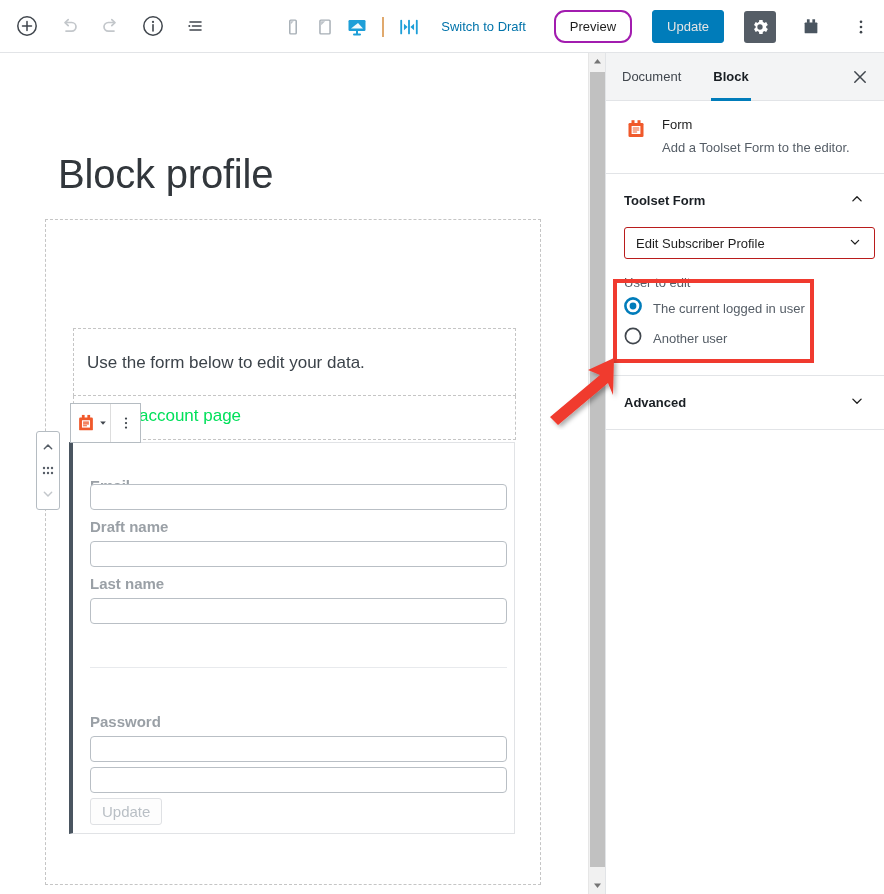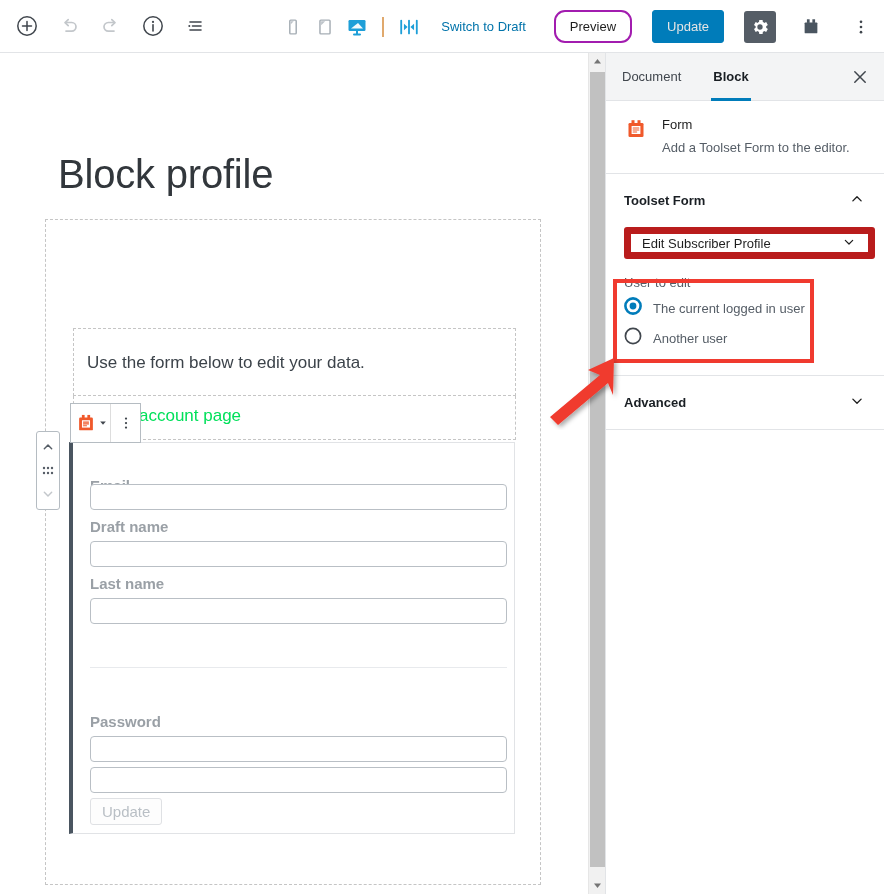--- a/index.html
+++ b/index.html
@@ -185,21 +185,21 @@
   .sb-bc-title { font-size: 13px; color: #1e1e1e; margin-bottom: 7px; }
   .sb-bc-desc { font-size: 13px; color: #555d66; line-height: 1.4; }
   .sb-panel-head {
     display: flex; align-items: center; justify-content: space-between;
     padding: 16px 18px; cursor: pointer;
     font-size: 13px; color: #191e23; font-weight: 600;
     background: none; border: none; width: 100%; font-family: inherit;
   }
   .sb-panel-body { padding: 0 18px 18px 18px; }
   .sb-select {
-    width: 251px; height: 32px; border: 7px solid #b91c1c; border-radius: 3px;
+    width: 251px; height: 32px; border: 1px solid #b91c1c; border-radius: 3px;
     background: #fff; display: flex; align-items: center; justify-content: space-between;
     padding: 0 11px; font-size: 13px; color: #1e1e1e; cursor: pointer;
   }
   .sb-fieldlabel { font-size: 13px; color: #555d66; margin: 16px 0 7px 0; }
   .radio-row { display: flex; align-items: center; gap: 11px; margin-bottom: 8px; cursor: pointer; }
   .radio-label { font-size: 13px; color: #555d66; }
   .sb-divider { height: 1px; background: #e2e4e7; }
 
   .highlight-box {
     position: absolute; left: 613px; top: 279px;

